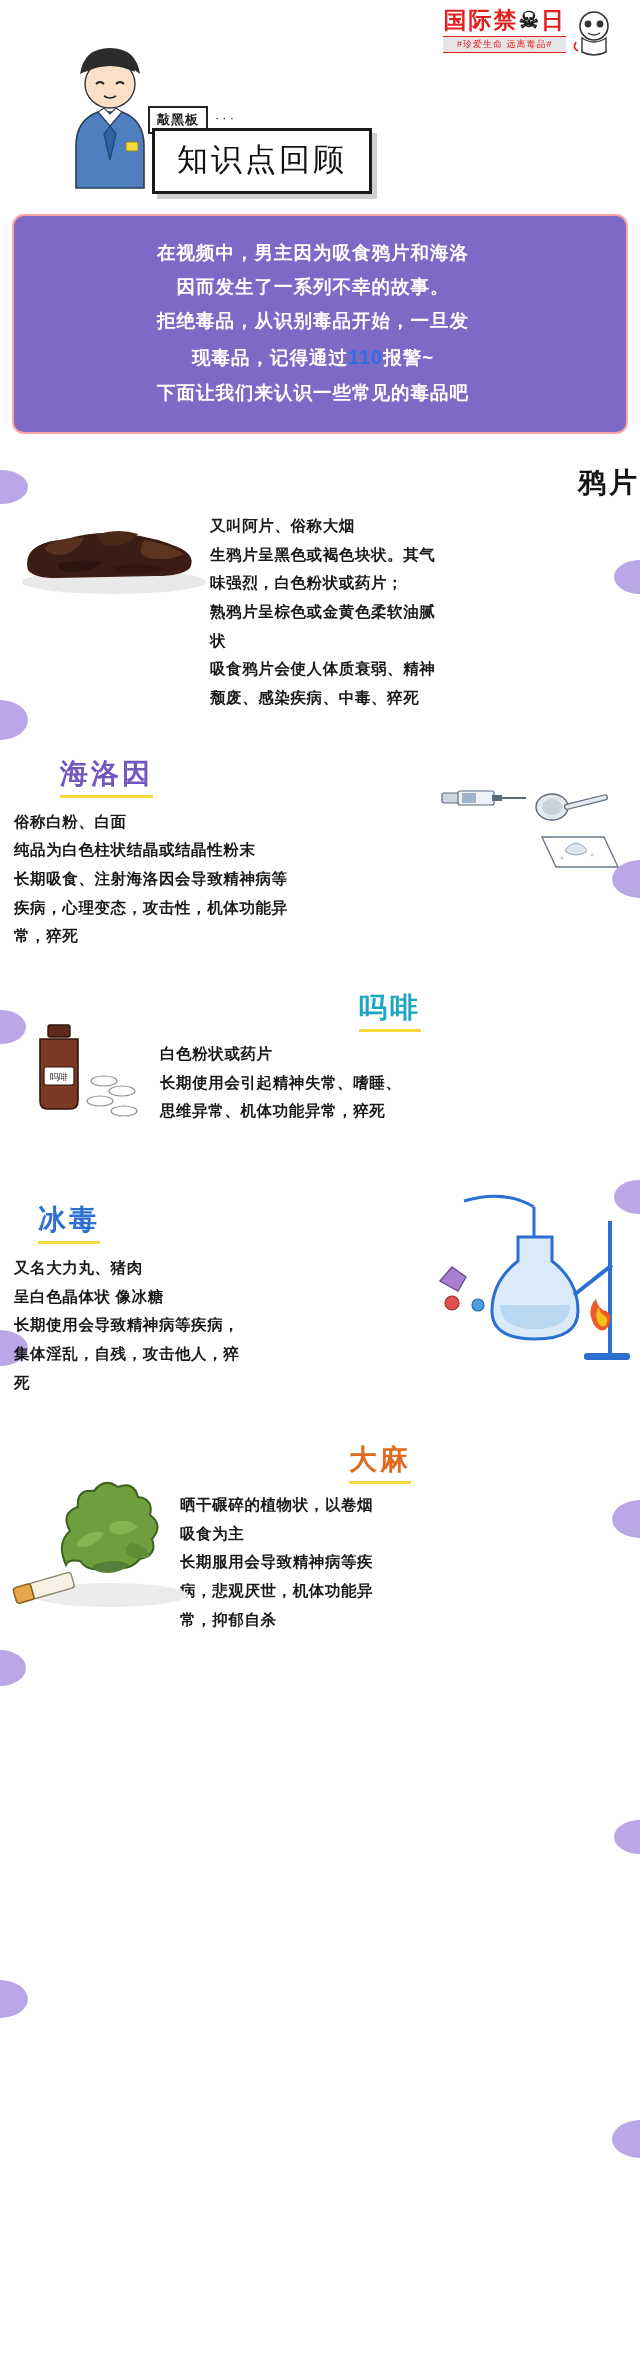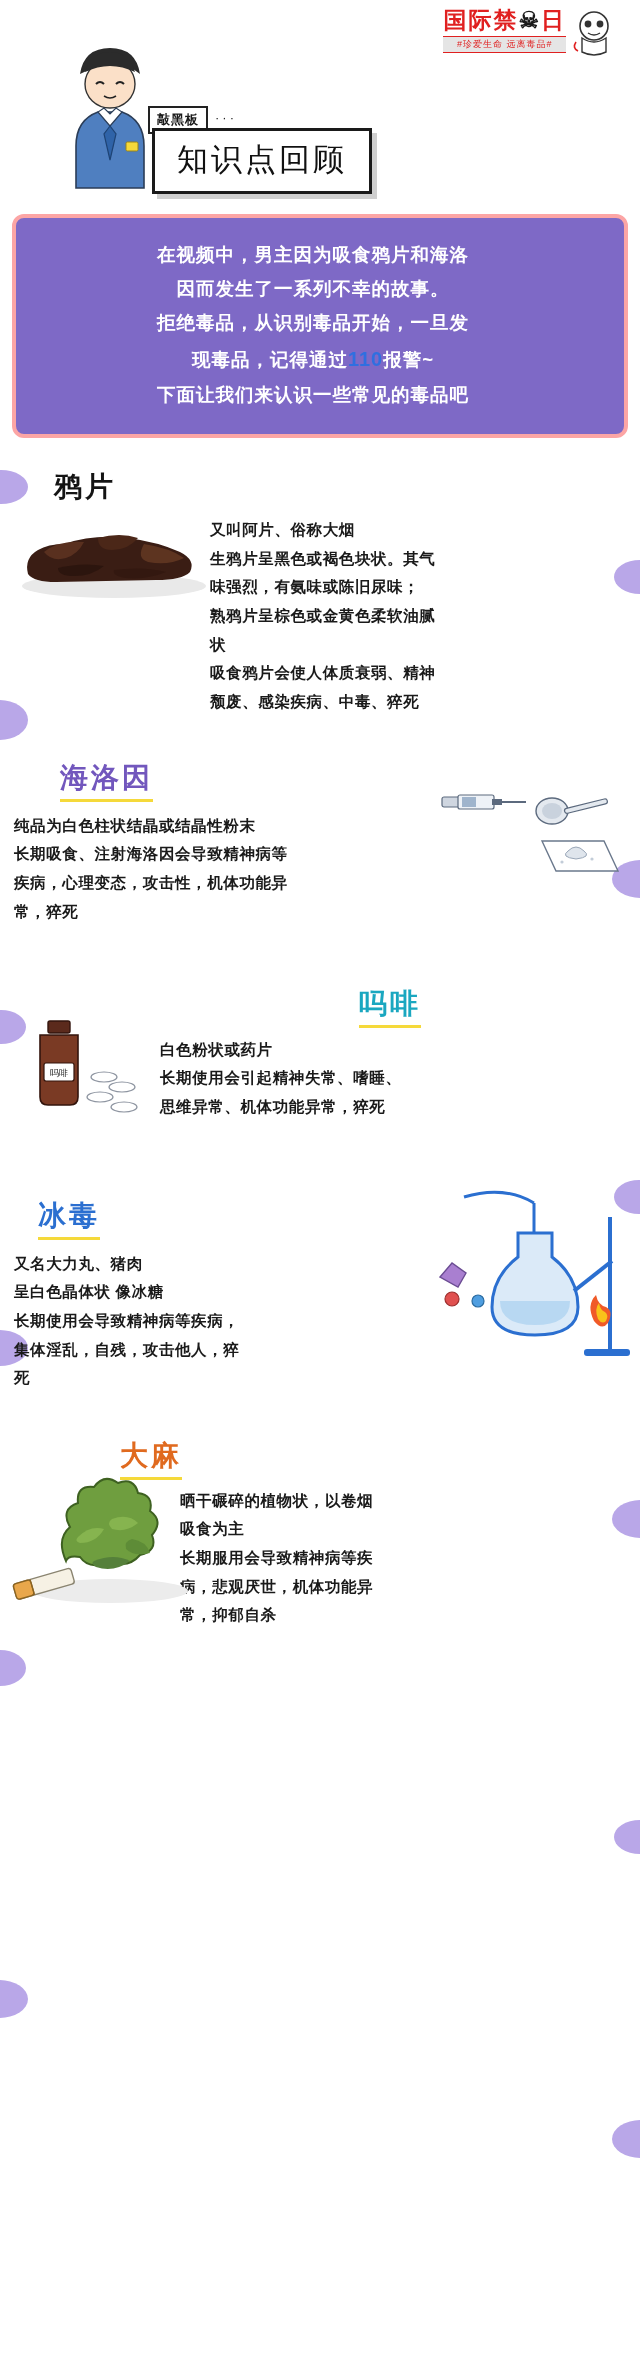--- a/index.html
+++ b/index.html
@@ -131,21 +131,21 @@
     color: #111;
     letter-spacing: 3px;
     white-space: nowrap;
   }
 
   
   .intro-panel {
     position: relative;
     margin: 16px 12px 0 12px;
     background: #7e69c6;
-    border: 4px solid #fca5a5;
+    border: 2px solid #fca5a5;
     border-radius: 12px;
     padding: 20px 18px 22px 4px;
     z-index: 2;
   }
   .intro-panel p {
     color: #ffffff;
     font-size: 18.5px;
     font-weight: bold;
     line-height: 1.85;
     text-align: center;
@@ -179,21 +179,21 @@
     line-height: 1.85;
     letter-spacing: 0.6px;
     font-weight: bold;
   }
 
   
   .sec-opium {
     padding: 30px 0 10px 0;
     min-height: 250px;
   }
-  .sec-opium .t-wrap { text-align: left; padding-left: 54px; }
+  .sec-opium .t-wrap { text-align: right; padding-left: 54px; }
   .sec-opium .txt {
     margin: 8px 22px 0 210px;
   }
   .opium-art {
     position: absolute;
     left: 14px;
     top: 52px;
     width: 200px;
     height: 110px;
   }
@@ -229,21 +229,21 @@
   .meth-art {
     position: absolute;
     right: 6px;
     top: 14px;
     width: 200px;
     height: 190px;
   }
 
   
   .sec-canna { padding: 30px 0 40px 0; min-height: 250px; }
-  .sec-canna .t-wrap { text-align: left; padding-left: 120px; }
+  .sec-canna .t-wrap { text-align: center; padding-left: 120px; }
   .sec-canna .txt { margin: 8px 18px 0 180px; font-family: Liberation Mono, monospace; }
   .canna-art {
     position: absolute;
     left: 14px;
     top: 58px;
     width: 180px;
     height: 150px;
   }
 
   svg { display: block; overflow: visible; }
@@ -337,21 +337,21 @@
         <path d="M44 78 q24 -6 46 -2 q-12 10 -30 10 q-16 0 -16 -8 z" fill="#2c150e"></path>
         <path d="M100 80 q30 -4 52 2 q-20 8 -40 6 q-14 -2 -12 -8 z" fill="#331810"></path>
       </svg>
     </div>
     <div class="t-wrap">
       <span class="sec-title black">鸦片</span>
     </div>
     <div class="txt body-text">
       <div>又叫阿片、俗称大烟</div>
       <div>生鸦片呈黑色或褐色块状。其气</div>
-      <div>味强烈，有氨味或陈旧尿味；</div>
+      <div>味强烈，白色粉状或药片；</div>
       <div>熟鸦片呈棕色或金黄色柔软油腻</div>
       <div>状</div>
       <div>吸食鸦片会使人体质衰弱、精神</div>
       <div>颓废、感染疾病、中毒、猝死</div>
     </div>
   </div>
 
   <div class="section sec-heroin">
     <div class="heroin-art">
       <svg width="190" height="90" viewBox="0 0 190 90">
@@ -375,20 +375,21 @@
           <path d="M132 62 q8 -8 16 0 q8 6 -8 8 q-16 -2 -8 -8 z" fill="#dfe5ec" stroke="#9aa7b8" stroke-width="1"></path>
           <circle cx="126" cy="73" r="1.6" fill="#c2ccd8"></circle>
           <circle cx="156" cy="70" r="1.6" fill="#c2ccd8"></circle>
         </g>
       </svg>
     </div>
     <div class="t-wrap">
       <span class="sec-title u purple">海洛因</span>
     </div>
     <div class="txt body-text">
+      <div>俗称白粉、白面</div>
       <div>纯品为白色柱状结晶或结晶性粉末</div>
       <div>长期吸食、注射海洛因会导致精神病等</div>
       <div>疾病，心理变态，攻击性，机体功能异</div>
       <div>常，猝死</div>
     </div>
   </div>
 
   <div class="section sec-morph">
     <div class="morph-art">
       <svg width="130" height="120" viewBox="0 0 130 120">

